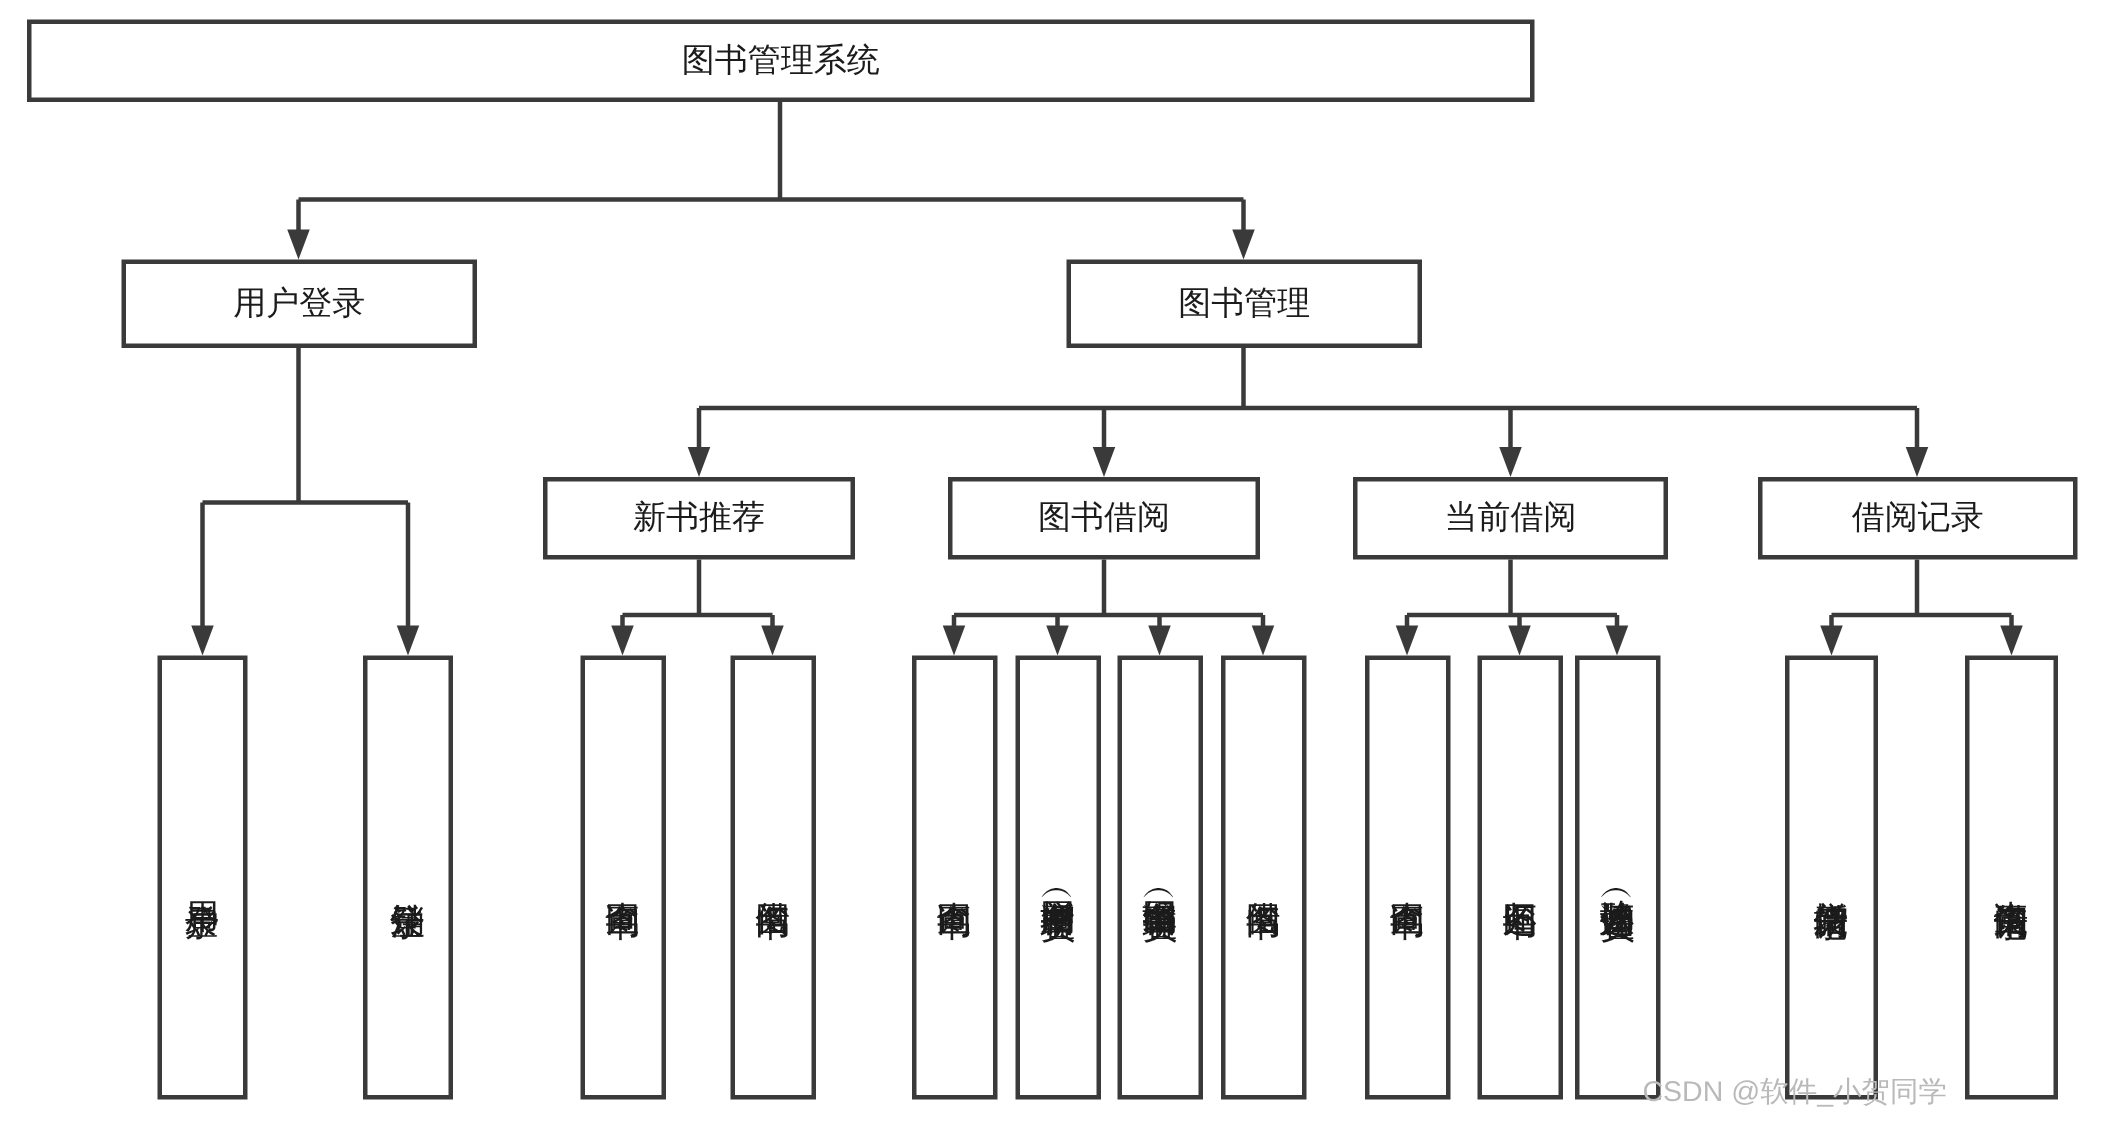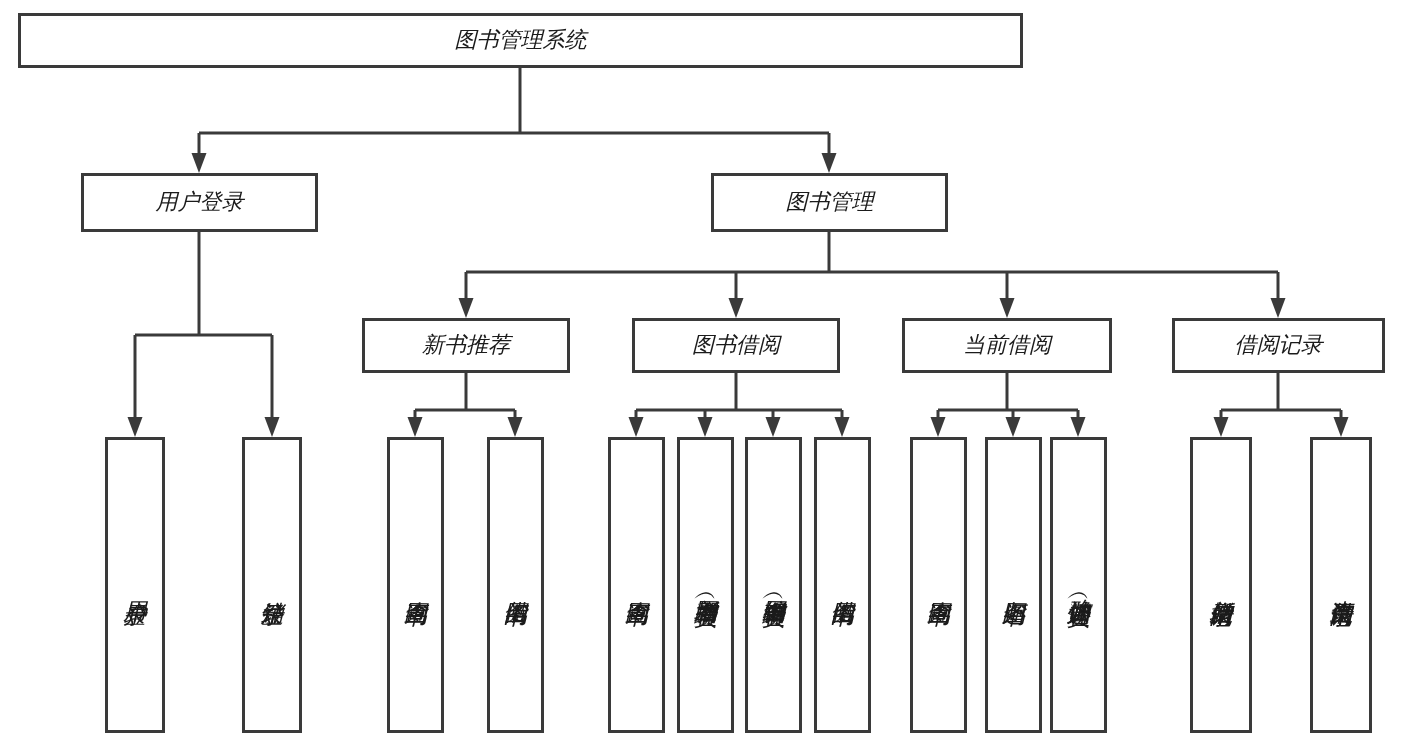--- a/index.html
+++ b/index.html
@@ -11,21 +11,20 @@
     width: 1405px;
     height: 747px;
     font-family: "Liberation Sans", "DejaVu Sans", sans-serif;
     overflow: hidden;
     position: relative;
   }
   #diagram-root {
     position: relative;
     width: 1306px;
     height: 747px;
-    font-style: italic;
   }
   svg.flow {
     position: absolute;
     top: 0;
     left: 0;
     width: 1405px;
     height: 747px;
   }
   .nodebox {
     fill: #ffffff;
@@ -178,13 +177,14 @@
       <div class="vlabel" style="left: 608px; top: 437px; width: 57px; height: 296px;">查询图书</div>
       <div class="vlabel" style="left: 677px; top: 437px; width: 57px; height: 296px;">新增图书（管理员）</div>
       <div class="vlabel" style="left: 745px; top: 437px; width: 57px; height: 296px;">编辑图书（管理员）</div>
       <div class="vlabel" style="left: 814px; top: 437px; width: 57px; height: 296px;">借阅图书</div>
       <div class="vlabel" style="left: 910px; top: 437px; width: 57px; height: 296px;">查询图书</div>
       <div class="vlabel" style="left: 985px; top: 437px; width: 57px; height: 296px;">归还图书</div>
       <div class="vlabel" style="left: 1050px; top: 437px; width: 57px; height: 296px;">确认归还（管理员）</div>
       <div class="vlabel" style="left: 1190px; top: 437px; width: 62px; height: 296px;">新增借阅记录</div>
       <div class="vlabel" style="left: 1310px; top: 437px; width: 62px; height: 296px;">查询借阅记录</div>
     </div>
+  <div class="watermark">CSDN @软件_小贺同学</div>
 </div>
 
 </body></html>

